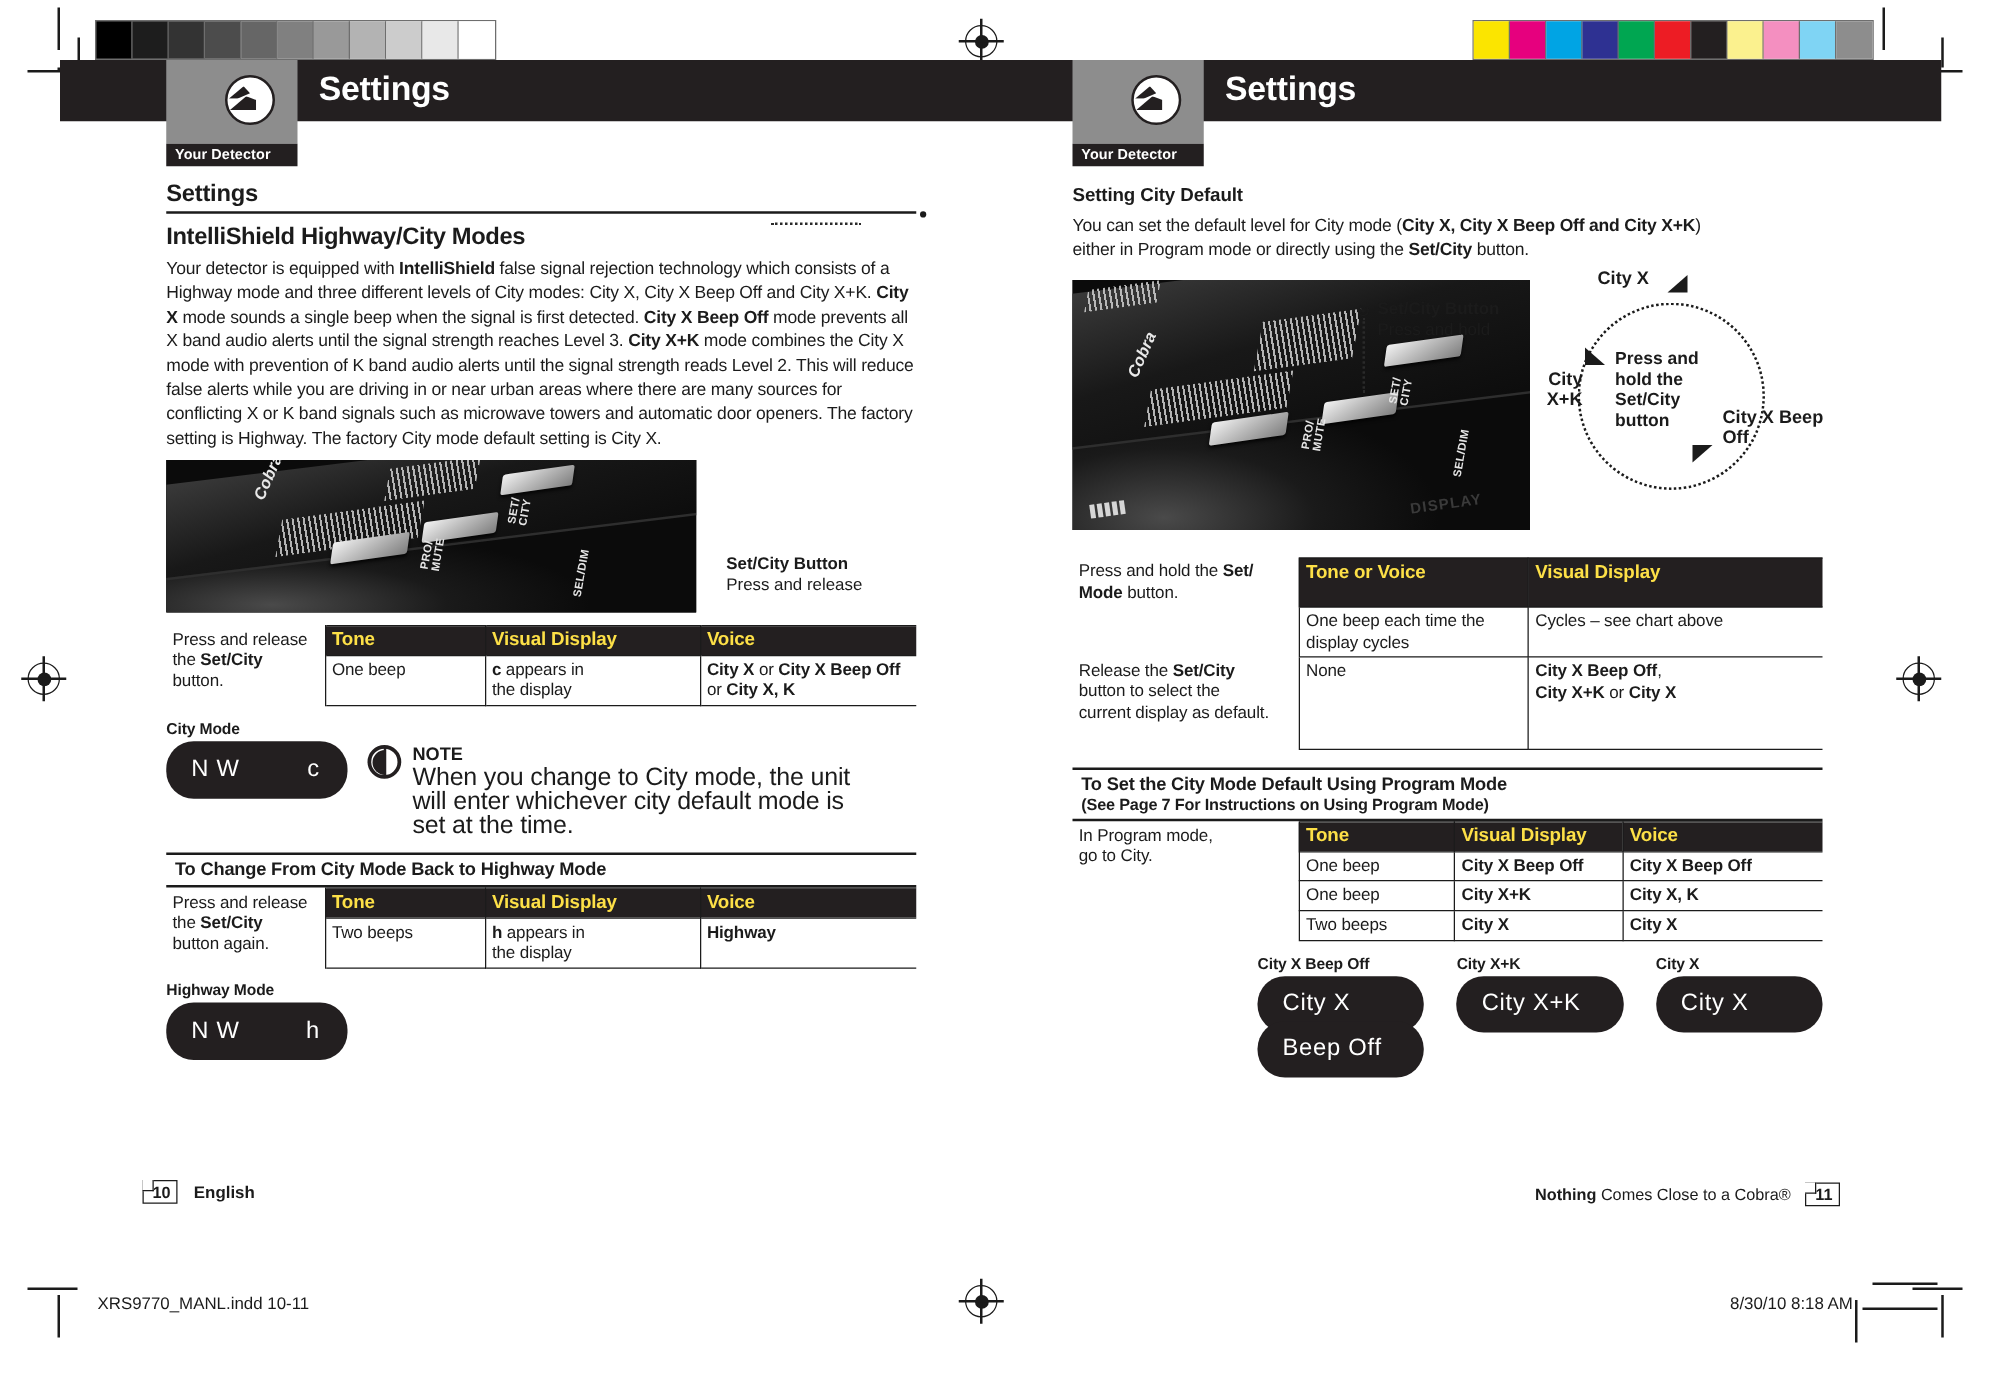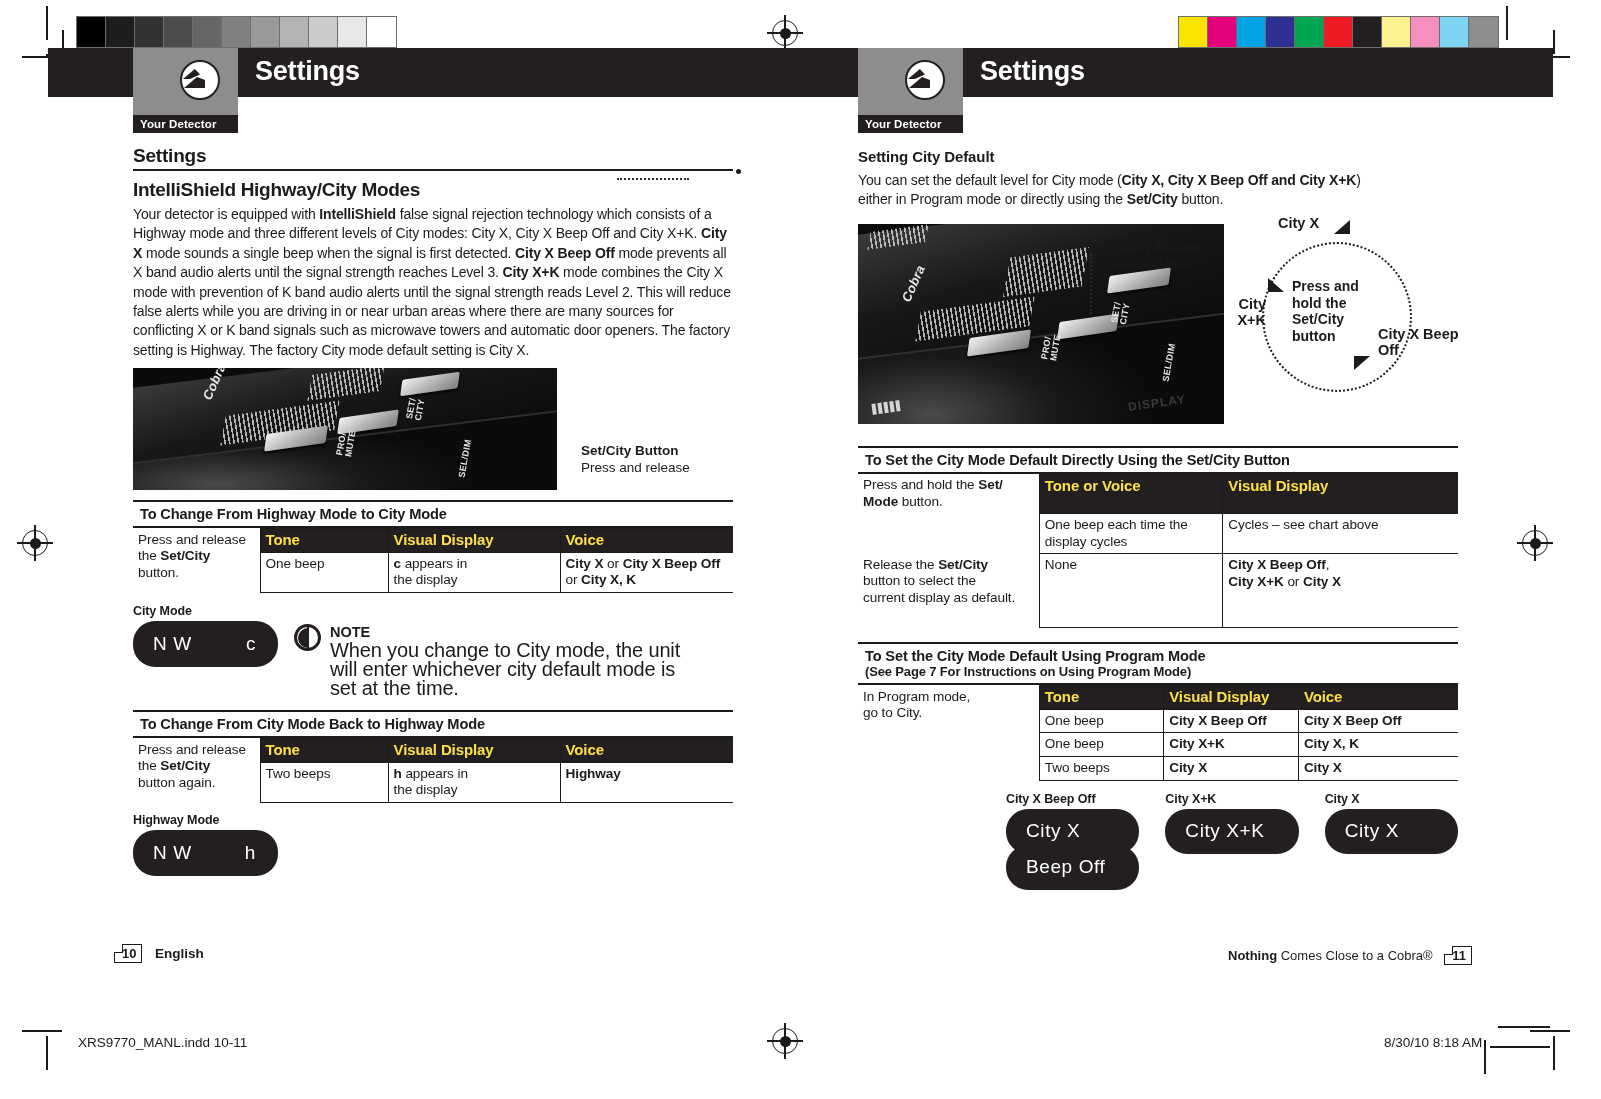--- a/index.html
+++ b/index.html
@@ -282,21 +282,20 @@
       <div class="ph-txt" style="left:313px;top:86px;">SEL/DIM</div>
     </div>
 
     <div class="leader" style="left:484px;top:33px;width:72px;"></div>
     <div class="callout" style="left:448px;top:298px;">
       <b>Set/City Button</b><br>
       <span>Press and release</span>
     </div>
 
     <div class="tbl-wrap">
-      <div class="tbl-cap">To Change From Highway Mode to City Mode</div>
       <table class="t">
         <colgroup>
             <col style="width:127px">
             <col style="width:128px">
             <col style="width:172px">
             <col style="width:173px">
           </colgroup>
         <tbody>
             <tr>
           <td class="firstcol" rowspan="2">
@@ -423,21 +422,20 @@
       <div class="ctr">Press and hold the Set/City button</div>
       <div style="position:absolute;left:16px;top:-27px;font-size:14.5px;font-weight:bold;">City X</div>
       <div class="tri" style="left:72px;top:-22px;border-left:16px solid transparent;border-bottom:14px solid #1b1b1b;"></div>
       <div style="position:absolute;left:116px;top:84px;font-size:14.5px;font-weight:bold;width:82px;line-height:16px;">City X Beep Off</div>
       <div class="tri" style="left:92px;top:114px;border-right:16px solid transparent;border-top:14px solid #1b1b1b;"></div>
       <div style="position:absolute;left:-42px;top:54px;font-size:14.5px;font-weight:bold;width:46px;line-height:16px;text-align:right;">City X+K</div>
       <div class="tri" style="left:6px;top:36px;border-right:16px solid transparent;border-bottom:14px solid #1b1b1b;"></div>
     </div>
 
     <div class="tbl-wrap" style="margin-top:22px;">
-      <div class="tbl-cap">To Set the City Mode Default Directly Using the Set/City Button</div>
       <table class="t">
         <colgroup>
             <col style="width:175px">
             <col style="width:177px">
             <col style="width:227px">
           </colgroup>
         <tbody>
             <tr>
           <td class="firstcol">
             Press and hold the <b>Set/</b><br><b>Mode</b> button.

